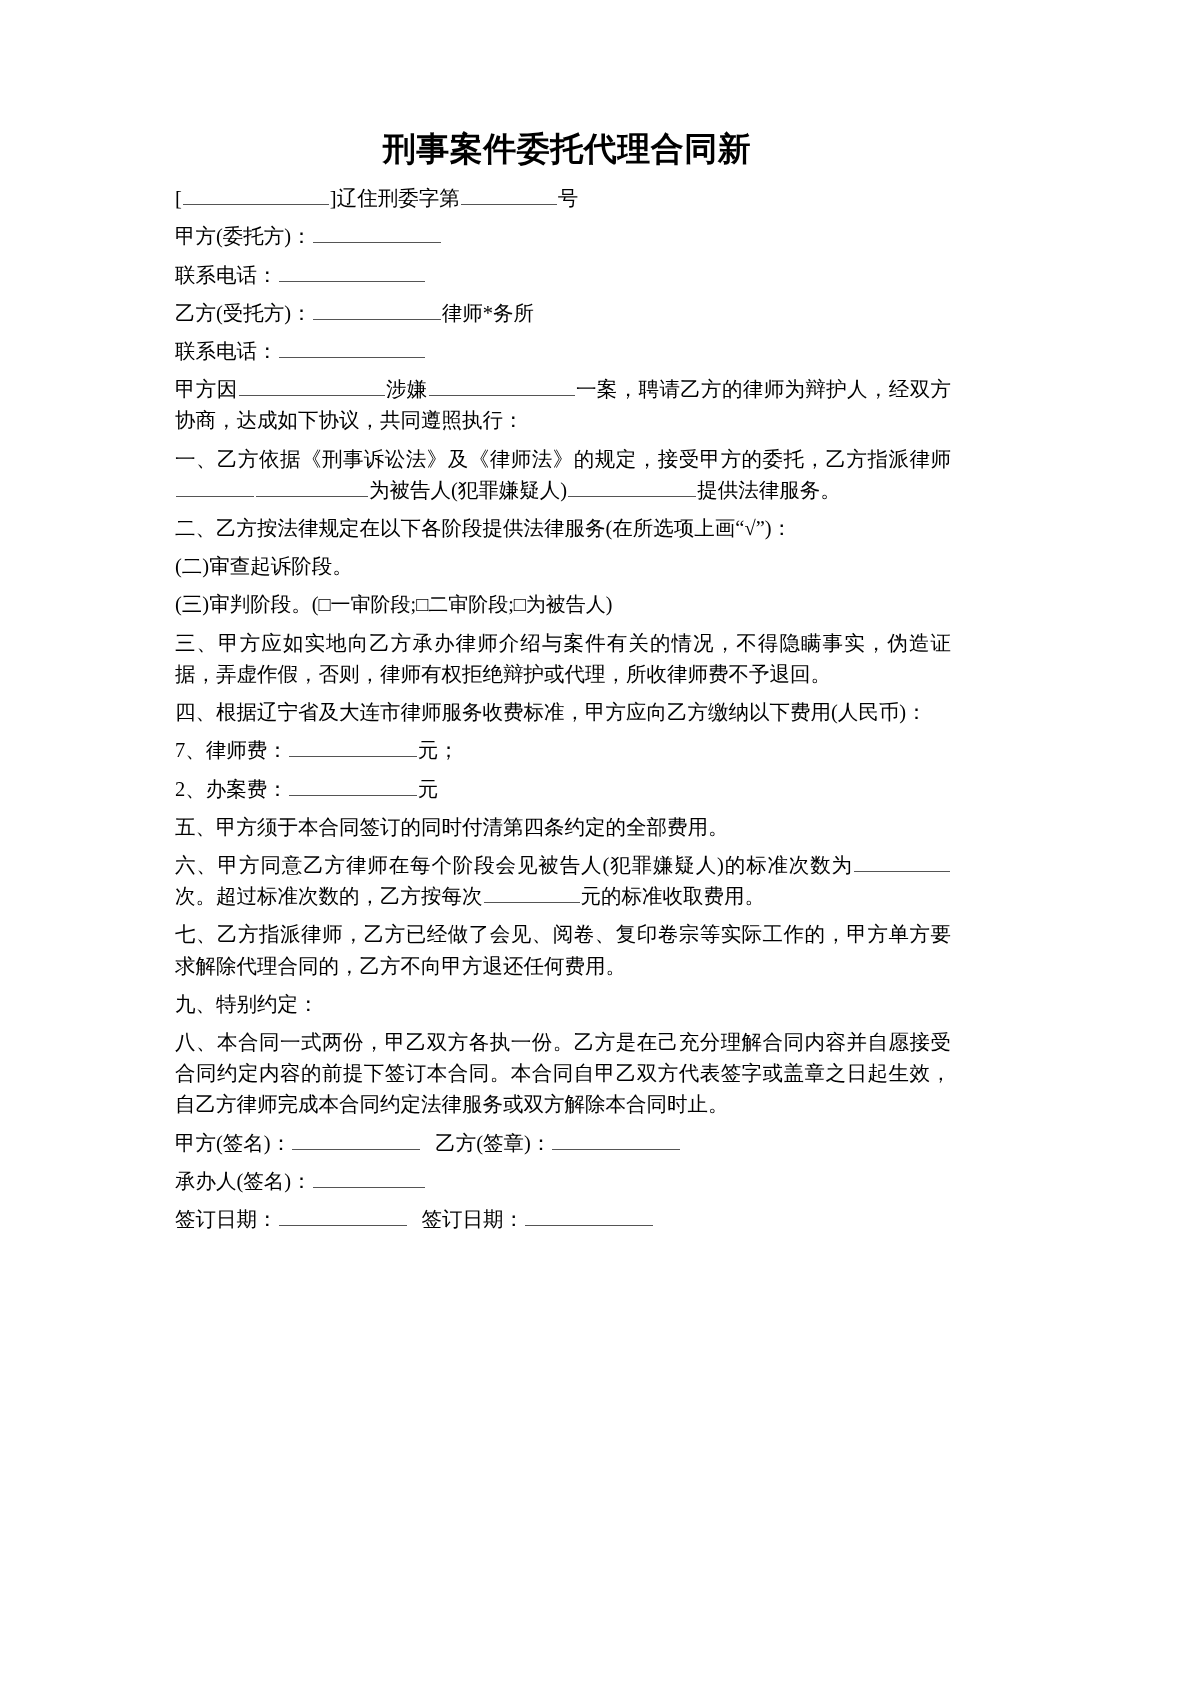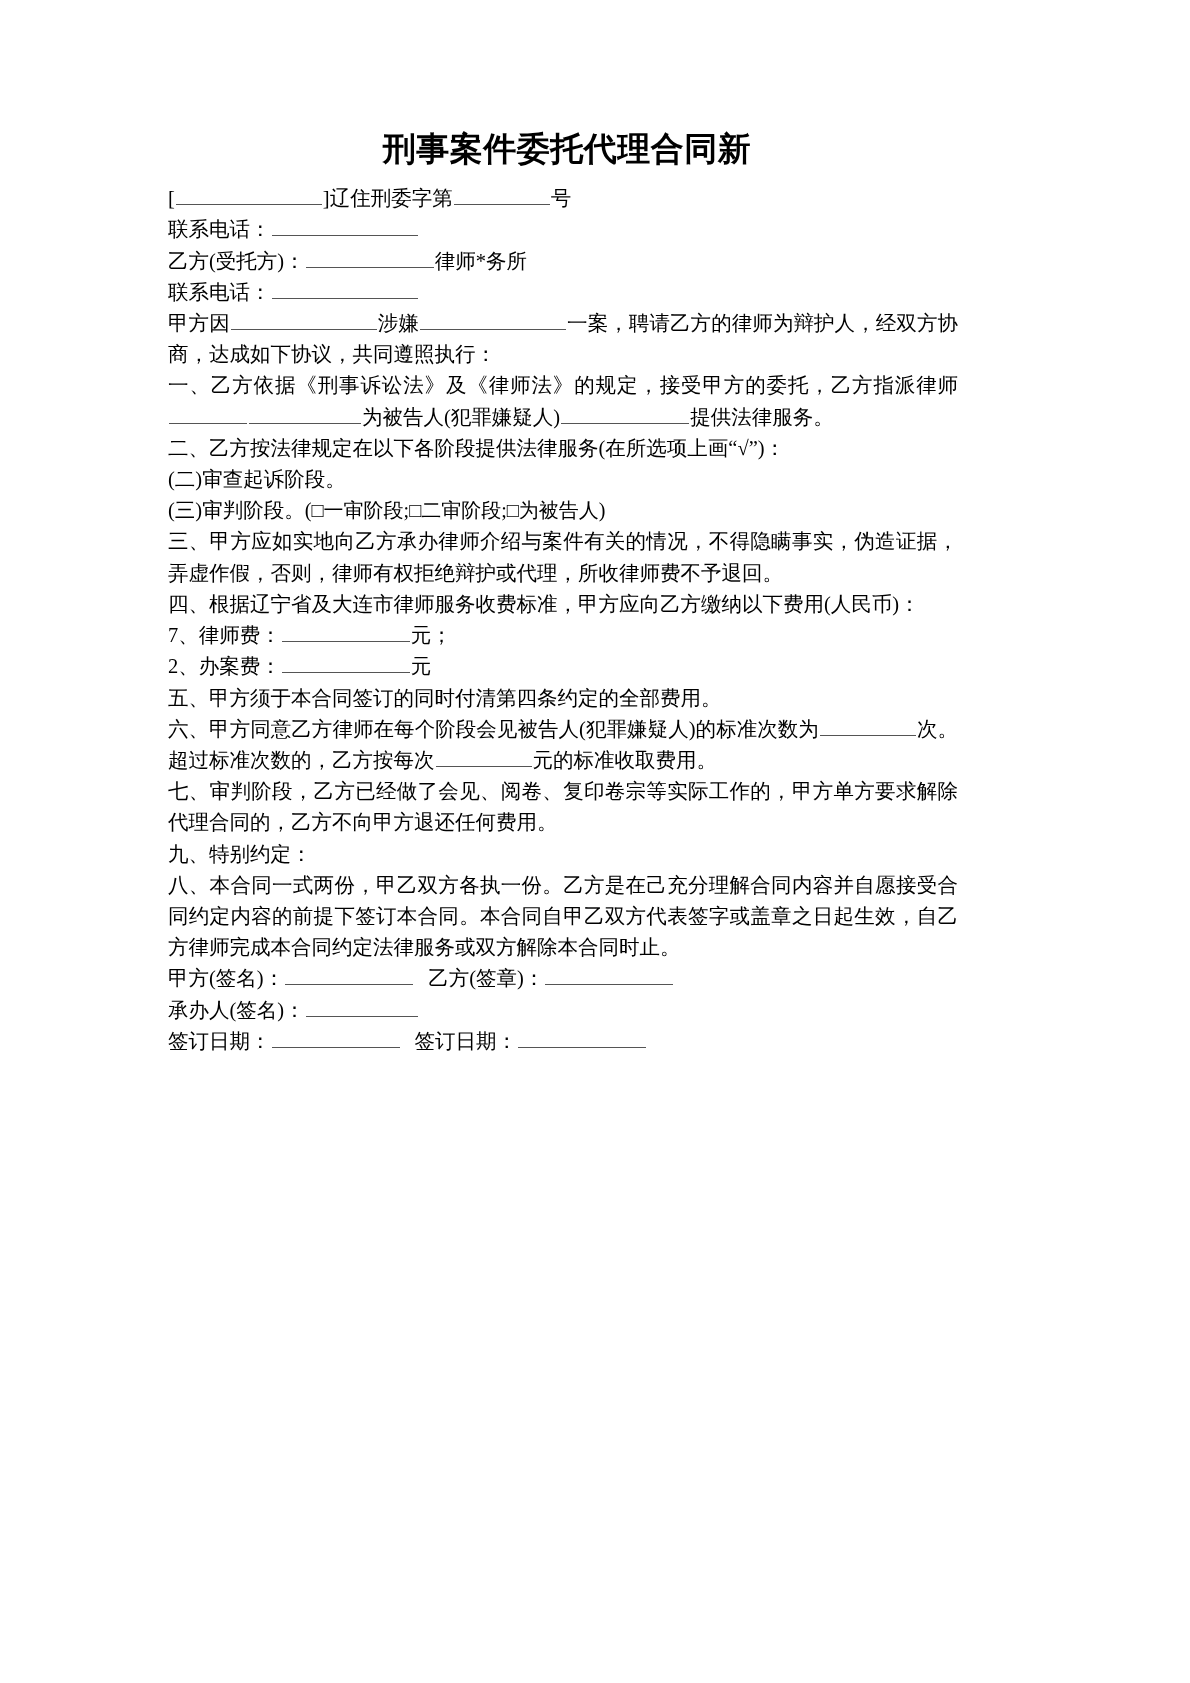--- a/index.html
+++ b/index.html
@@ -33,21 +33,21 @@
     text-align: center;
     letter-spacing: 0.5px;
     margin: 0 0 14px 0;
     padding-left: 8px;
   }
   .para {
     font-size: 20.5px;
     line-height: 31.2px;
     text-align: justify;
     text-justify: inter-ideograph;
-    margin: 0;
+    margin: 7px;
     word-break: break-all;
   }
   .blank {
     display: inline-block;
     border-bottom: 1px solid #555;
     vertical-align: baseline;
     height: 0.98em;
     margin: 0 1px;
   }
   .b-sm   { width: 78px; }
@@ -64,20 +64,21 @@
 </head>
 <body>
 
 <div class="page">
   <div class="doc-body">
 
     <h1 class="doc-title">刑事案件委托代理合同新</h1>
 
     <p class="para"><span>[</span><span class="blank b-xxl"></span><span>]辽住刑委字第</span><span class="blank b-md"></span><span>号</span></p>
 
+    <p class="para"><span>甲方(委托方)：</span><span class="blank b-xl"></span></p>
 
     <p class="para"><span>联系电话：</span><span class="blank b-xxl"></span></p>
 
     <p class="para"><span>乙方(受托方)：</span><span class="blank b-xl"></span><span>律师*务所</span></p>
 
     <p class="para"><span>联系电话：</span><span class="blank b-xxl"></span></p>
 
     <p class="para"><span>甲方因</span><span class="blank b-xxl"></span><span>涉嫌</span><span class="blank b-xxl"></span><span>一案，聘请乙方的律师为辩护人，经双方协商，达成如下协议，共同遵照执行：</span></p>
 
     <p class="para"><span>一、乙方依据《刑事诉讼法》及《律师法》的规定，接受甲方的委托，乙方指派律师</span><span class="blank b-sm"></span><span class="blank b-lg"></span><span>为被告人(犯罪嫌疑人)</span><span class="blank b-xl"></span><span>提供法律服务。</span></p>
@@ -94,21 +95,21 @@
     <p class="para">四、根据辽宁省及大连市律师服务收费标准，甲方应向乙方缴纳以下费用(人民币)：</p>
 
     <p class="para"><span>7、律师费：</span><span class="blank b-xl"></span><span>元；</span></p>
 
     <p class="para"><span>2、办案费：</span><span class="blank b-xl"></span><span>元</span></p>
 
     <p class="para">五、甲方须于本合同签订的同时付清第四条约定的全部费用。</p>
 
     <p class="para"><span>六、甲方同意乙方律师在每个阶段会见被告人(犯罪嫌疑人)的标准次数为</span><span class="blank b-md"></span><span>次。超过标准次数的，乙方按每次</span><span class="blank b-md"></span><span>元的标准收取费用。</span></p>
 
-    <p class="para">七、审判阶段，乙方已经做了会见、阅卷、复印卷宗等实际工作的，甲方单方要求解除代理合同的，乙方不向甲方退还任何费用。</p>
+    <p class="para">七、乙方指派律师，乙方已经做了会见、阅卷、复印卷宗等实际工作的，甲方单方要求解除代理合同的，乙方不向甲方退还任何费用。</p>
 
     <p class="para">九、特别约定：</p>
 
     <p class="para">八、本合同一式两份，甲乙双方各执一份。乙方是在己充分理解合同内容并自愿接受合同约定内容的前提下签订本合同。本合同自甲乙双方代表签字或盖章之日起生效，自乙方律师完成本合同约定法律服务或双方解除本合同时止。</p>
 
     <p class="para"><span>甲方(签名)：</span><span class="blank b-xl"></span><span class="sig-gap"></span><span>乙方(签章)：</span><span class="blank b-xl"></span></p>
 
     <p class="para"><span>承办人(签名)：</span><span class="blank b-lg"></span></p>
 
     <p class="para"><span>签订日期：</span><span class="blank b-xl"></span><span class="sig-gap"></span><span>签订日期：</span><span class="blank b-xl"></span></p>

